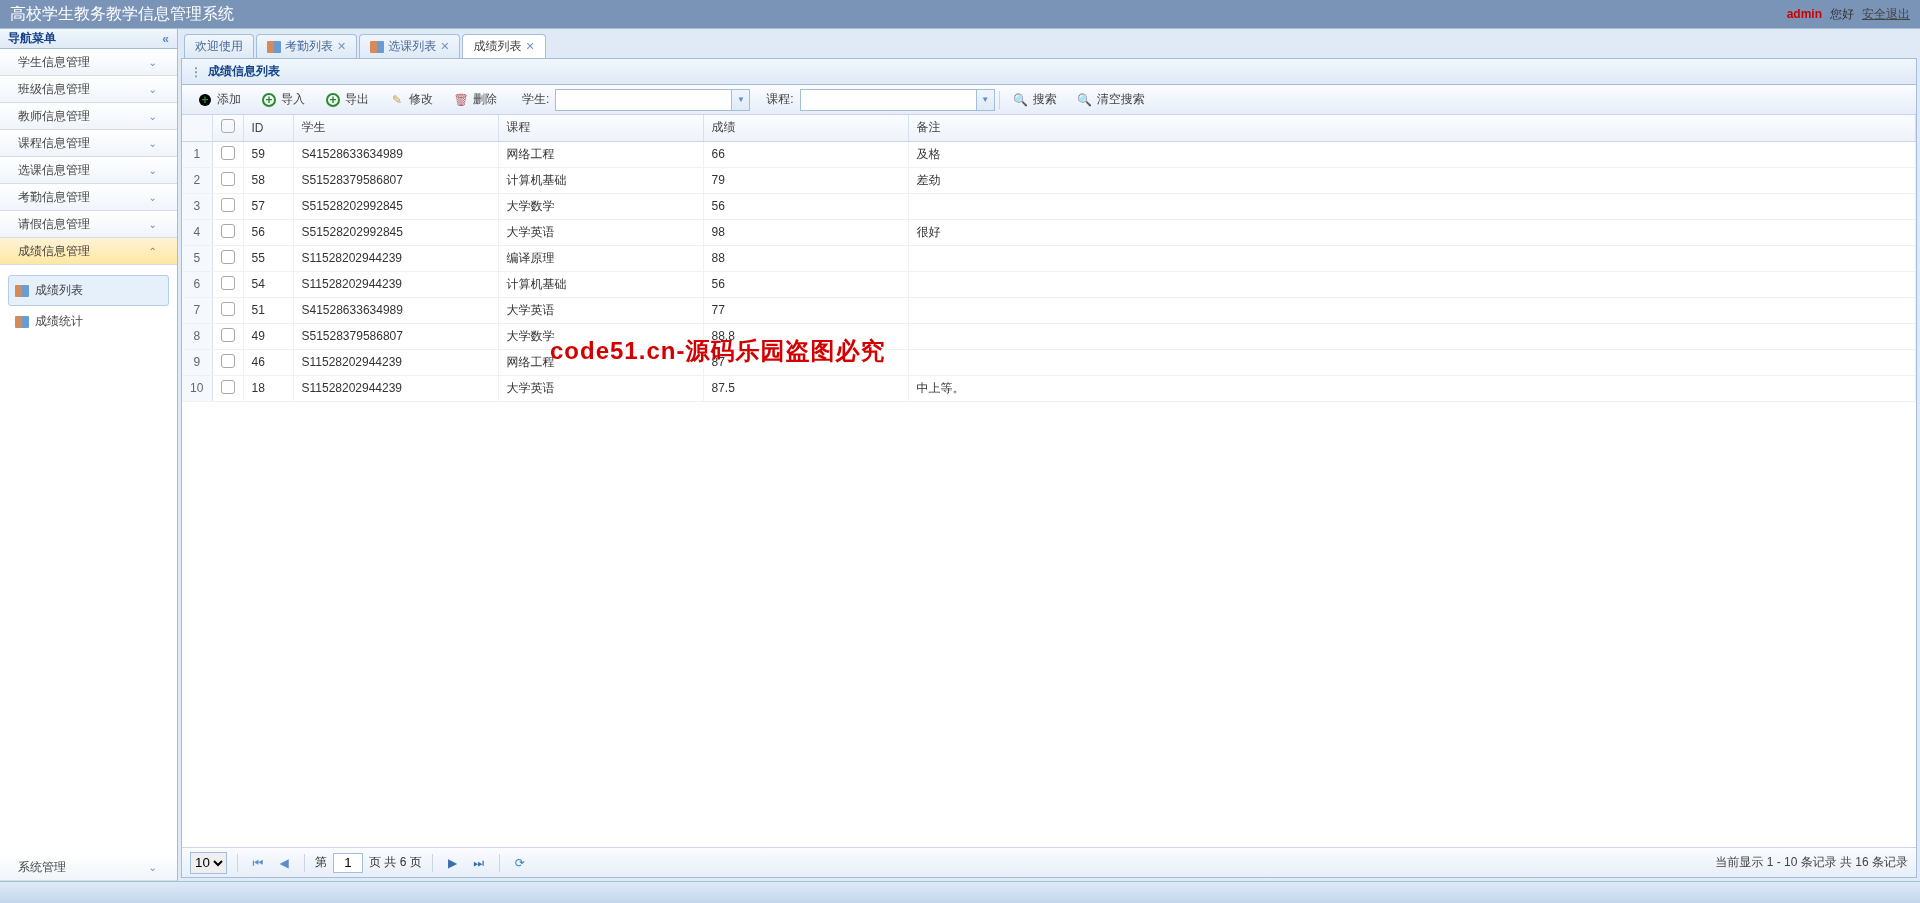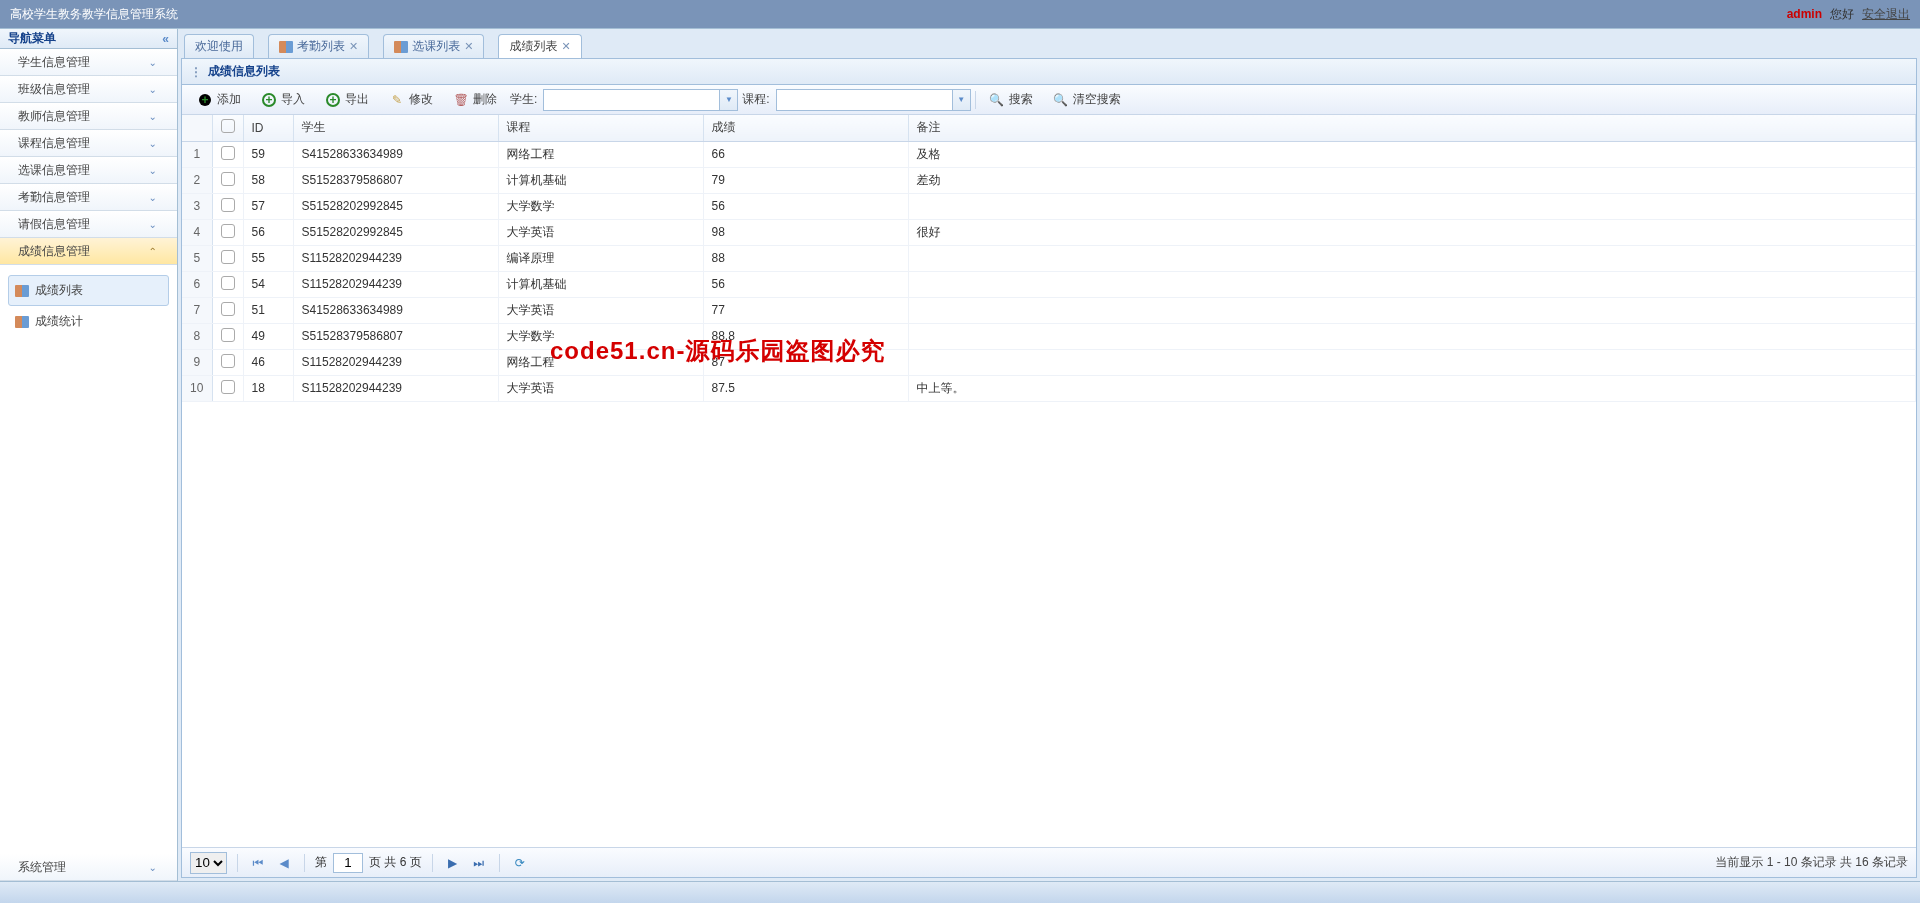--- a/index.html
+++ b/index.html
@@ -1,20 +1,20 @@
 <!DOCTYPE html>
 <html><head>
 <meta charset="utf-8">
 <style>
 * { margin: 0; padding: 0; box-sizing: border-box; }
 body { font-family: "Microsoft YaHei", Arial, sans-serif; font-size: 12px; color: #333; background: #fff; }
 
 
 .header { background: #7a94b8; height: 28px; display: flex; align-items: center; padding: 0 10px; color: #fff; }
-.header-title { font-size: 12px; }
+.header-title { font-size: 16px; }
 .header-right { margin-left: auto; display: flex; align-items: center; gap: 8px; }
 .header-user { color: #cc0000; font-weight: bold; }
 .header-greet { color: #333; }
 .header-logout { color: #444; text-decoration: underline; cursor: pointer; }
 
 
 .body-wrap { display: flex; height: calc(100vh - 28px - 22px); border-top: 1px solid #a4bed4; }
 .sidebar { width: 178px; background: #fff; border-right: 1px solid #a4bed4; display: flex; flex-direction: column; }
 .nav-header { background: linear-gradient(#f0f6fc, #dfeaf6); height: 20px; display: flex; align-items: center; padding: 0 8px; border-bottom: 1px solid #a4bed4; font-weight: bold; color: #15428b; }
 .nav-header .collapse-icon { margin-left: auto; color: #5b8bc9; font-size: 12px; cursor: pointer; }
@@ -22,35 +22,35 @@
 .nav-item .chev { margin-left: auto; font-size: 10px; color: #6a8ec0; }
 .nav-item.active { background: linear-gradient(#fff3d6, #ffe7a2); color: #444; }
 .nav-item.active .chev { color: #9c7a2f; }
 .nav-sub { padding: 10px 8px; }
 .nav-sub-item { display: flex; align-items: center; gap: 6px; padding: 6px; cursor: pointer; color: #444; border: 1px solid transparent; border-radius: 3px; }
 .nav-sub-item.active { background: #e6f0fb; border: 1px solid #b4cde8; }
 .nav-footer { margin-top: auto; }
 
 
 .main { flex: 1; display: flex; flex-direction: column; background: #dfeaf6; padding: 3px; }
-.tabs { display: flex; align-items: flex-end; height: 26px; gap: 14px; padding-left: 3px; }
+.tabs { display: flex; align-items: flex-end; height: 26px; gap: 2px; padding-left: 3px; }
 .tab { display: flex; align-items: center; gap: 4px; height: 24px; padding: 0 10px; background: linear-gradient(#f0f6fc, #dfeaf6); border: 1px solid #a2bedb; border-bottom: none; border-radius: 4px 4px 0 0; color: #4a6a9a; cursor: pointer; }
 .tab.active { background: #fff; color: #444; }
 .tab .close { color: #7a94b8; font-size: 11px; cursor: pointer; }
 .content { flex: 1; background: #fff; border: 1px solid #a2bedb; display: flex; flex-direction: column; }
 
 
 .panel-header { background: linear-gradient(#f0f6fc, #dfeaf6); height: 26px; display: flex; align-items: center; padding: 0 8px; border-bottom: 1px solid #a2bedb; color: #15428b; font-weight: bold; gap: 6px; }
 .panel-header .drag-icon { color: #7a94b8; }
 
 
 .toolbar { background: linear-gradient(#fafcff, #e7eef9); height: 30px; display: flex; align-items: center; padding: 0 6px; border-bottom: 1px solid #c8d6e8; gap: 2px; }
 .tb-btn { display: flex; align-items: center; gap: 4px; padding: 3px 8px; cursor: pointer; color: #444; border: 1px solid transparent; border-radius: 2px; }
 .tb-sep { width: 1px; height: 18px; background: #c8d6e8; margin: 0 2px; }
-.tb-label { color: #444; margin-left: 2px; margin-right: 4px; }
+.tb-label { color: #444; margin-left: 14px; margin-right: 4px; }
 .tb-combo { width: 195px; height: 22px; border: 1px solid #a2bedb; background: #fff; position: relative; }
 .tb-combo .arrow { position: absolute; right: 0; top: 0; width: 18px; height: 100%; background: linear-gradient(#f0f6fc, #dfeaf6); border-left: 1px solid #a2bedb; display: flex; align-items: center; justify-content: center; color: #5b8bc9; font-size: 8px; cursor: pointer; }
 
 
 .grid { flex: 1; overflow: auto; }
 table { width: 100%; border-collapse: collapse; }
 th { background: linear-gradient(#fafcff, #eef3fa); height: 26px; border-right: 1px solid #d6e2f0; border-bottom: 1px solid #c8d6e8; text-align: left; padding: 0 8px; font-weight: normal; color: #444; }
 td { height: 26px; border-right: 1px solid #eef2f8; border-bottom: 1px solid #eef2f8; padding: 0 8px; color: #333; }
 .row-num { text-align: center; width: 30px; background: #f5f8fc; border-right: 1px solid #d6e2f0; color: #666; }
 .chk-cell { text-align: center; width: 30px; }

